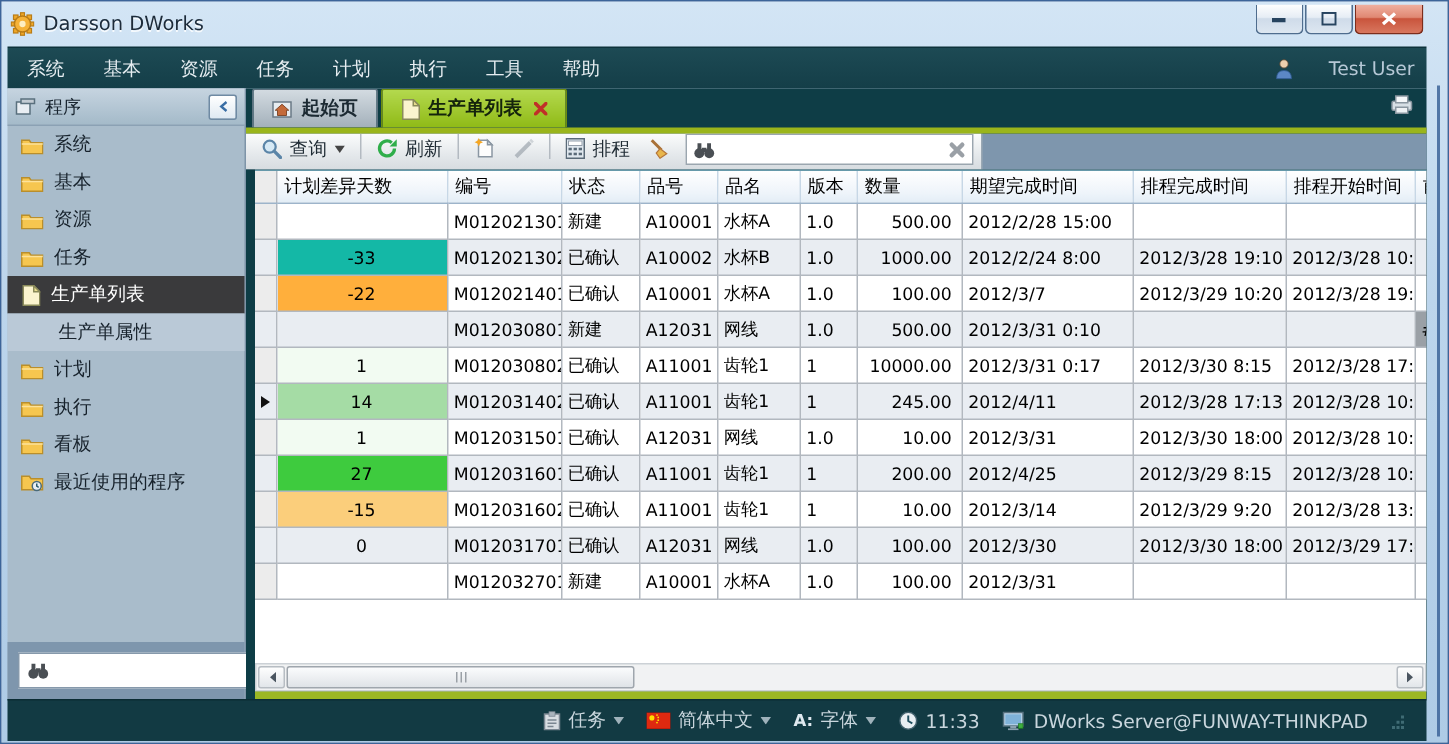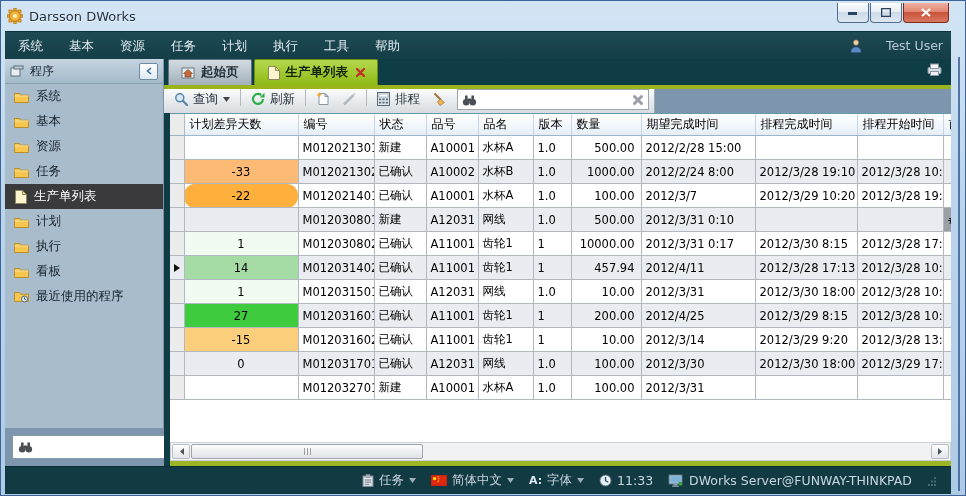--- a/index.html
+++ b/index.html
@@ -207,20 +207,23 @@
             <span>任务</span>
           </div>
           <div class="side-item selected">
             <span class="icn">
               <svg width="13" height="14" viewBox="0 0 13 14">
                 <path d="M1.5 0.5 h7 l4 4 v9 h-11 Z" fill="#fbf4cf" stroke="#8a8a5a"></path>
                 <path d="M8.5 0.5 l4 4 h-4 Z" fill="#e8dc8e" stroke="#8a8a5a"></path>
               </svg>
             </span>
             <span>生产单列表</span>
+          </div>
+          <div class="side-item child">
+            <span>生产单属性</span>
           </div>
           <div class="side-item">
             <span class="icn">
               <svg width="15" height="12" viewBox="0 0 15 12">
                 <path d="M0.5 2.5 h5 l1.2 1.7 h7.8 v7.3 h-14 Z" fill="#f6c64f" stroke="#b98e2c"></path>
                 <path d="M0.5 5 h14" stroke="#fde29a"></path>
               </svg>
             </span>
             <span>计划</span>
           </div>
@@ -440,35 +443,35 @@
                   <td>水杯A</td>
                   <td>1.0</td>
                   <td class="c-qty">500.00</td>
                   <td>2012/2/28 15:00</td>
                   <td></td>
                   <td></td>
                   <td></td>
                 </tr>
                 <tr class="alt">
                   <td class="rowhdr"></td>
-                  <td class="c-diff" style="background: #fdba74;">-33</td>
+                  <td class="c-diff" style="background: #14b8a6;">-33</td>
                   <td>M012021302</td>
                   <td>已确认</td>
                   <td>A10002</td>
                   <td>水杯B</td>
                   <td>1.0</td>
                   <td class="c-qty">1000.00</td>
                   <td>2012/2/24 8:00</td>
                   <td>2012/3/28 19:10</td>
                   <td>2012/3/28 10:52</td>
                   <td></td>
                 </tr>
                 <tr>
                   <td class="rowhdr"></td>
-                  <td class="c-diff" style="background: rgb(255, 175, 60); border-radius: 11px;">-22</td>
+                  <td class="c-diff" style="background: rgb(255, 175, 60);">-22</td>
                   <td>M012021401</td>
                   <td>已确认</td>
                   <td>A10001</td>
                   <td>水杯A</td>
                   <td>1.0</td>
                   <td class="c-qty">100.00</td>
                   <td>2012/3/7</td>
                   <td>2012/3/29 10:20</td>
                   <td>2012/3/28 19:10</td>
                   <td></td>
@@ -502,21 +505,21 @@
                   <td></td>
                 </tr>
                 <tr class="alt">
                   <td class="rowhdr"><span class="rowmark"></span></td>
                   <td class="c-diff" style="background: rgb(165, 220, 165);">14</td>
                   <td>M012031402</td>
                   <td>已确认</td>
                   <td>A11001</td>
                   <td>齿轮1</td>
                   <td>1</td>
-                  <td class="c-qty">457.94</td>
+                  <td class="c-qty">245.00</td>
                   <td>2012/4/11</td>
                   <td>2012/3/28 17:13</td>
                   <td>2012/3/28 10:52</td>
                   <td></td>
                 </tr>
                 <tr>
                   <td class="rowhdr"></td>
                   <td class="c-diff" style="background: rgb(242, 251, 242);">1</td>
                   <td>M012031501</td>
                   <td>已确认</td>

